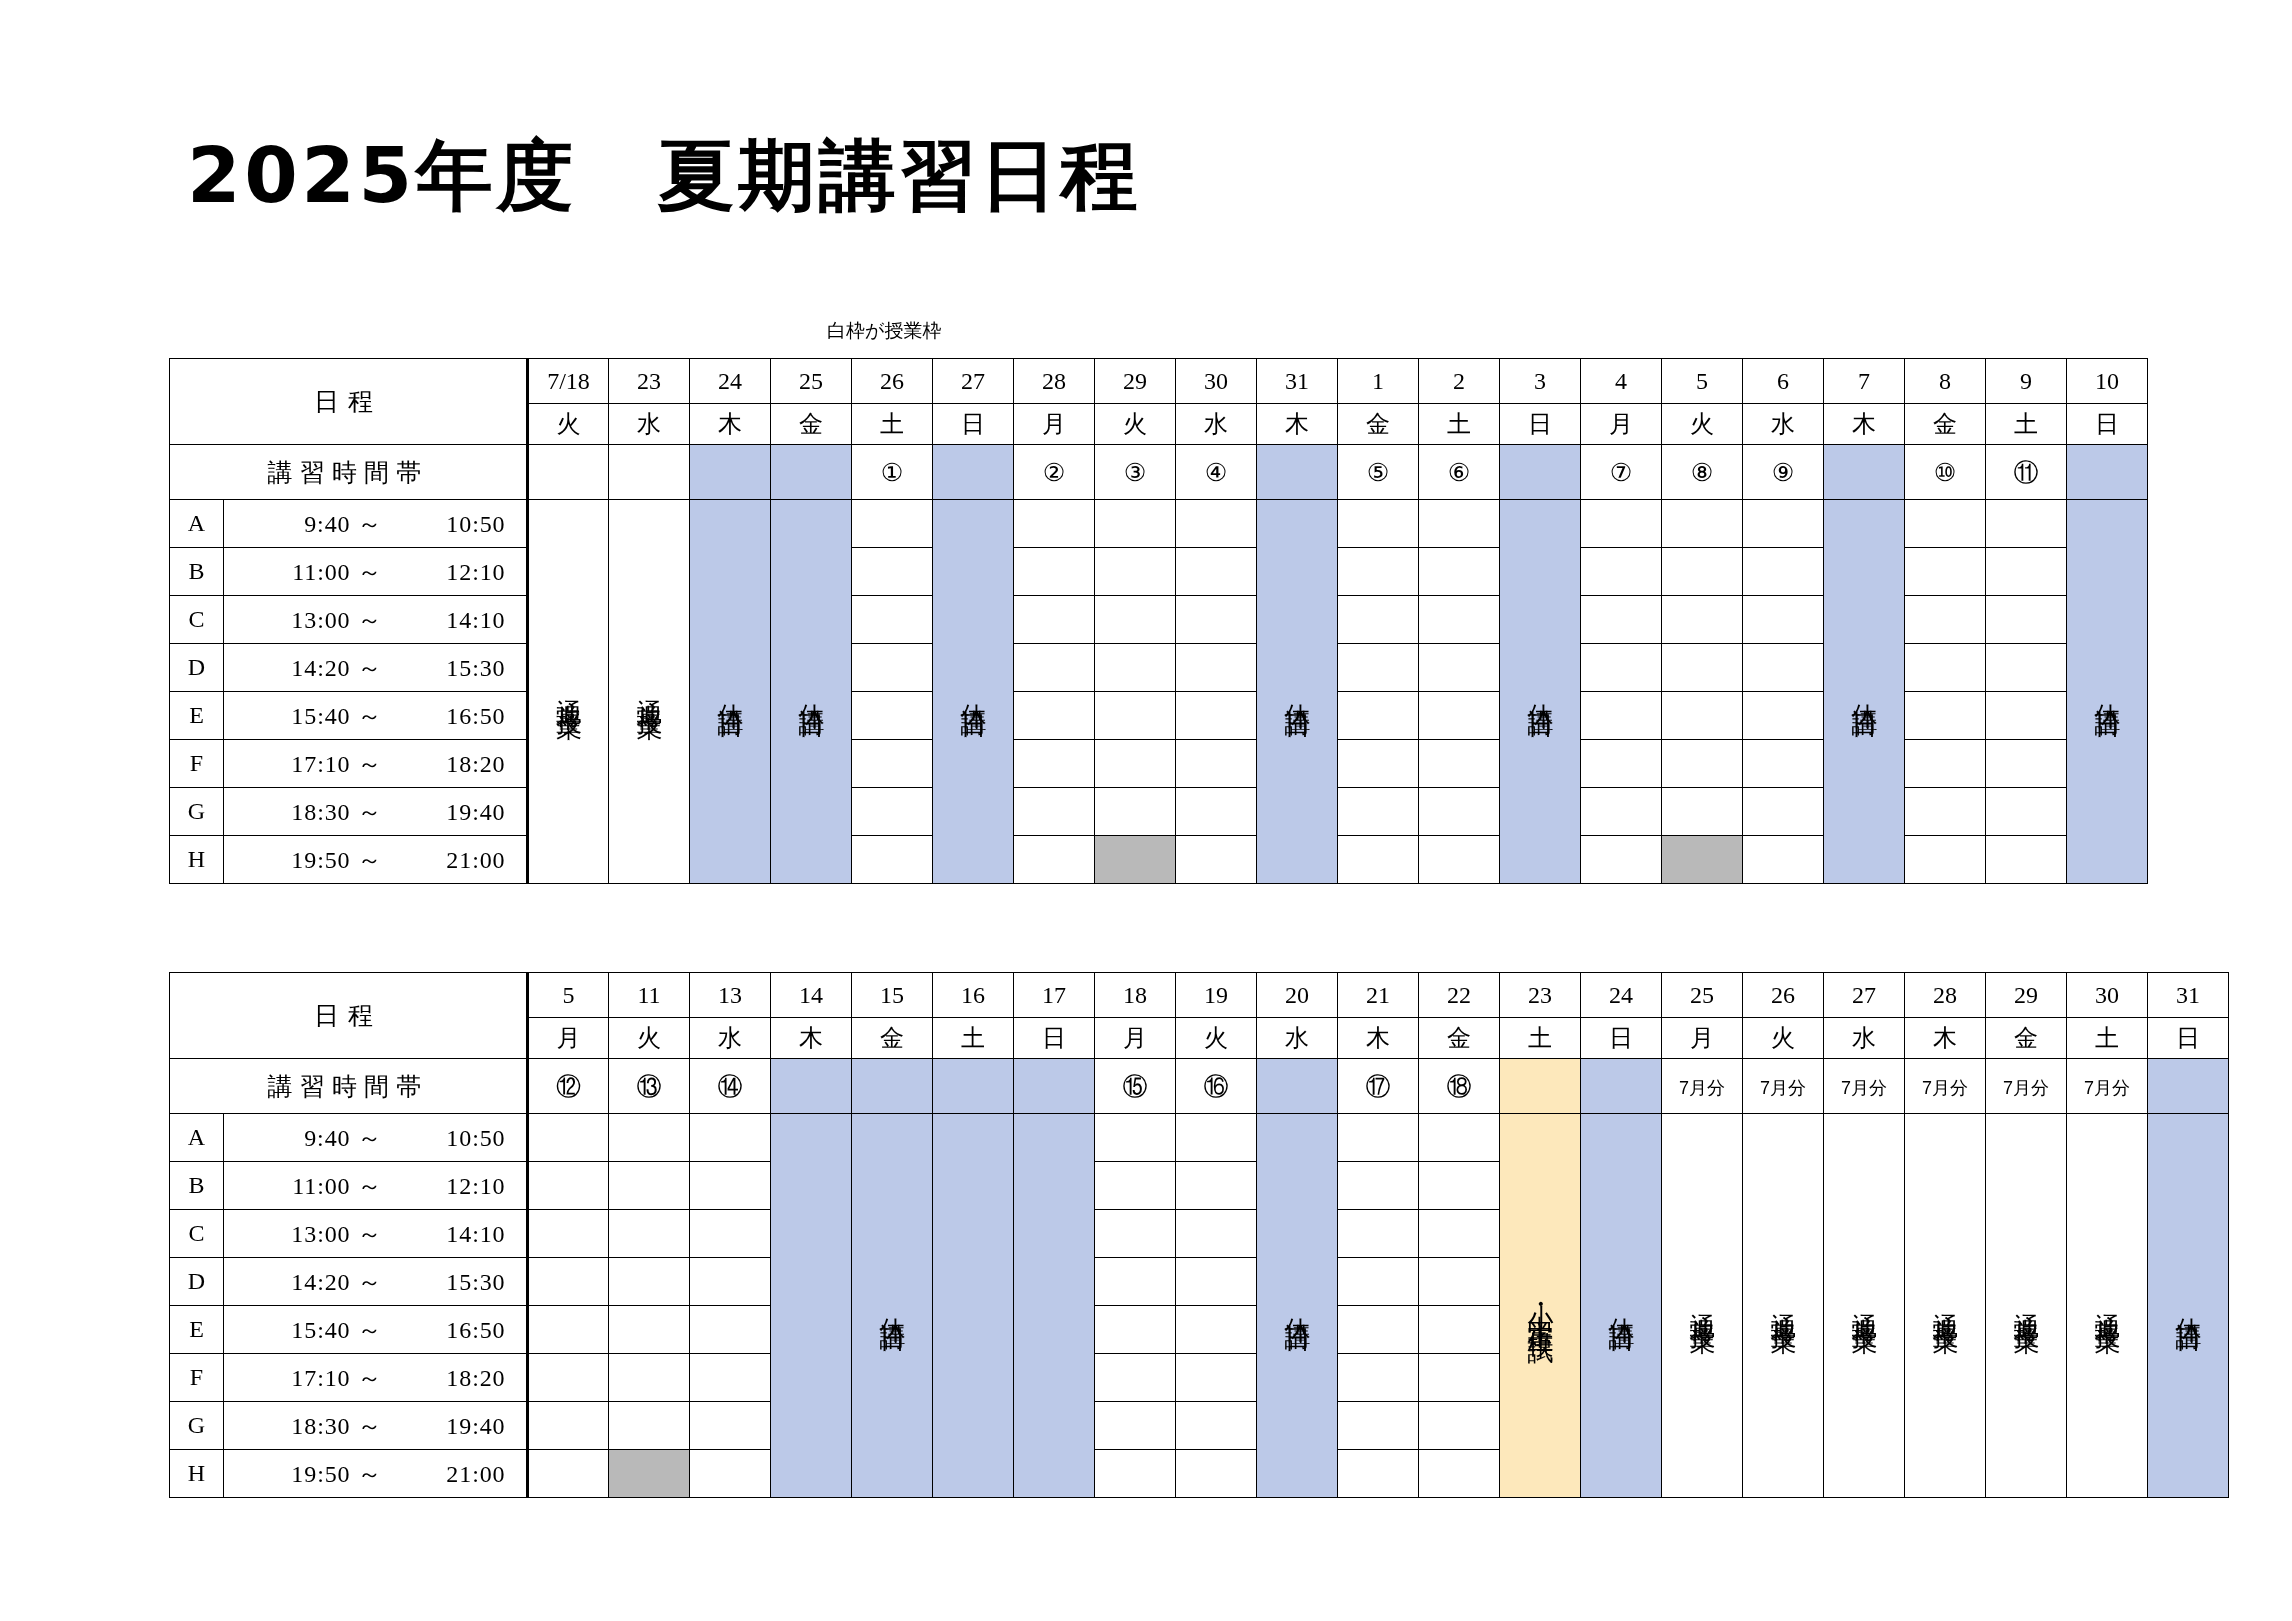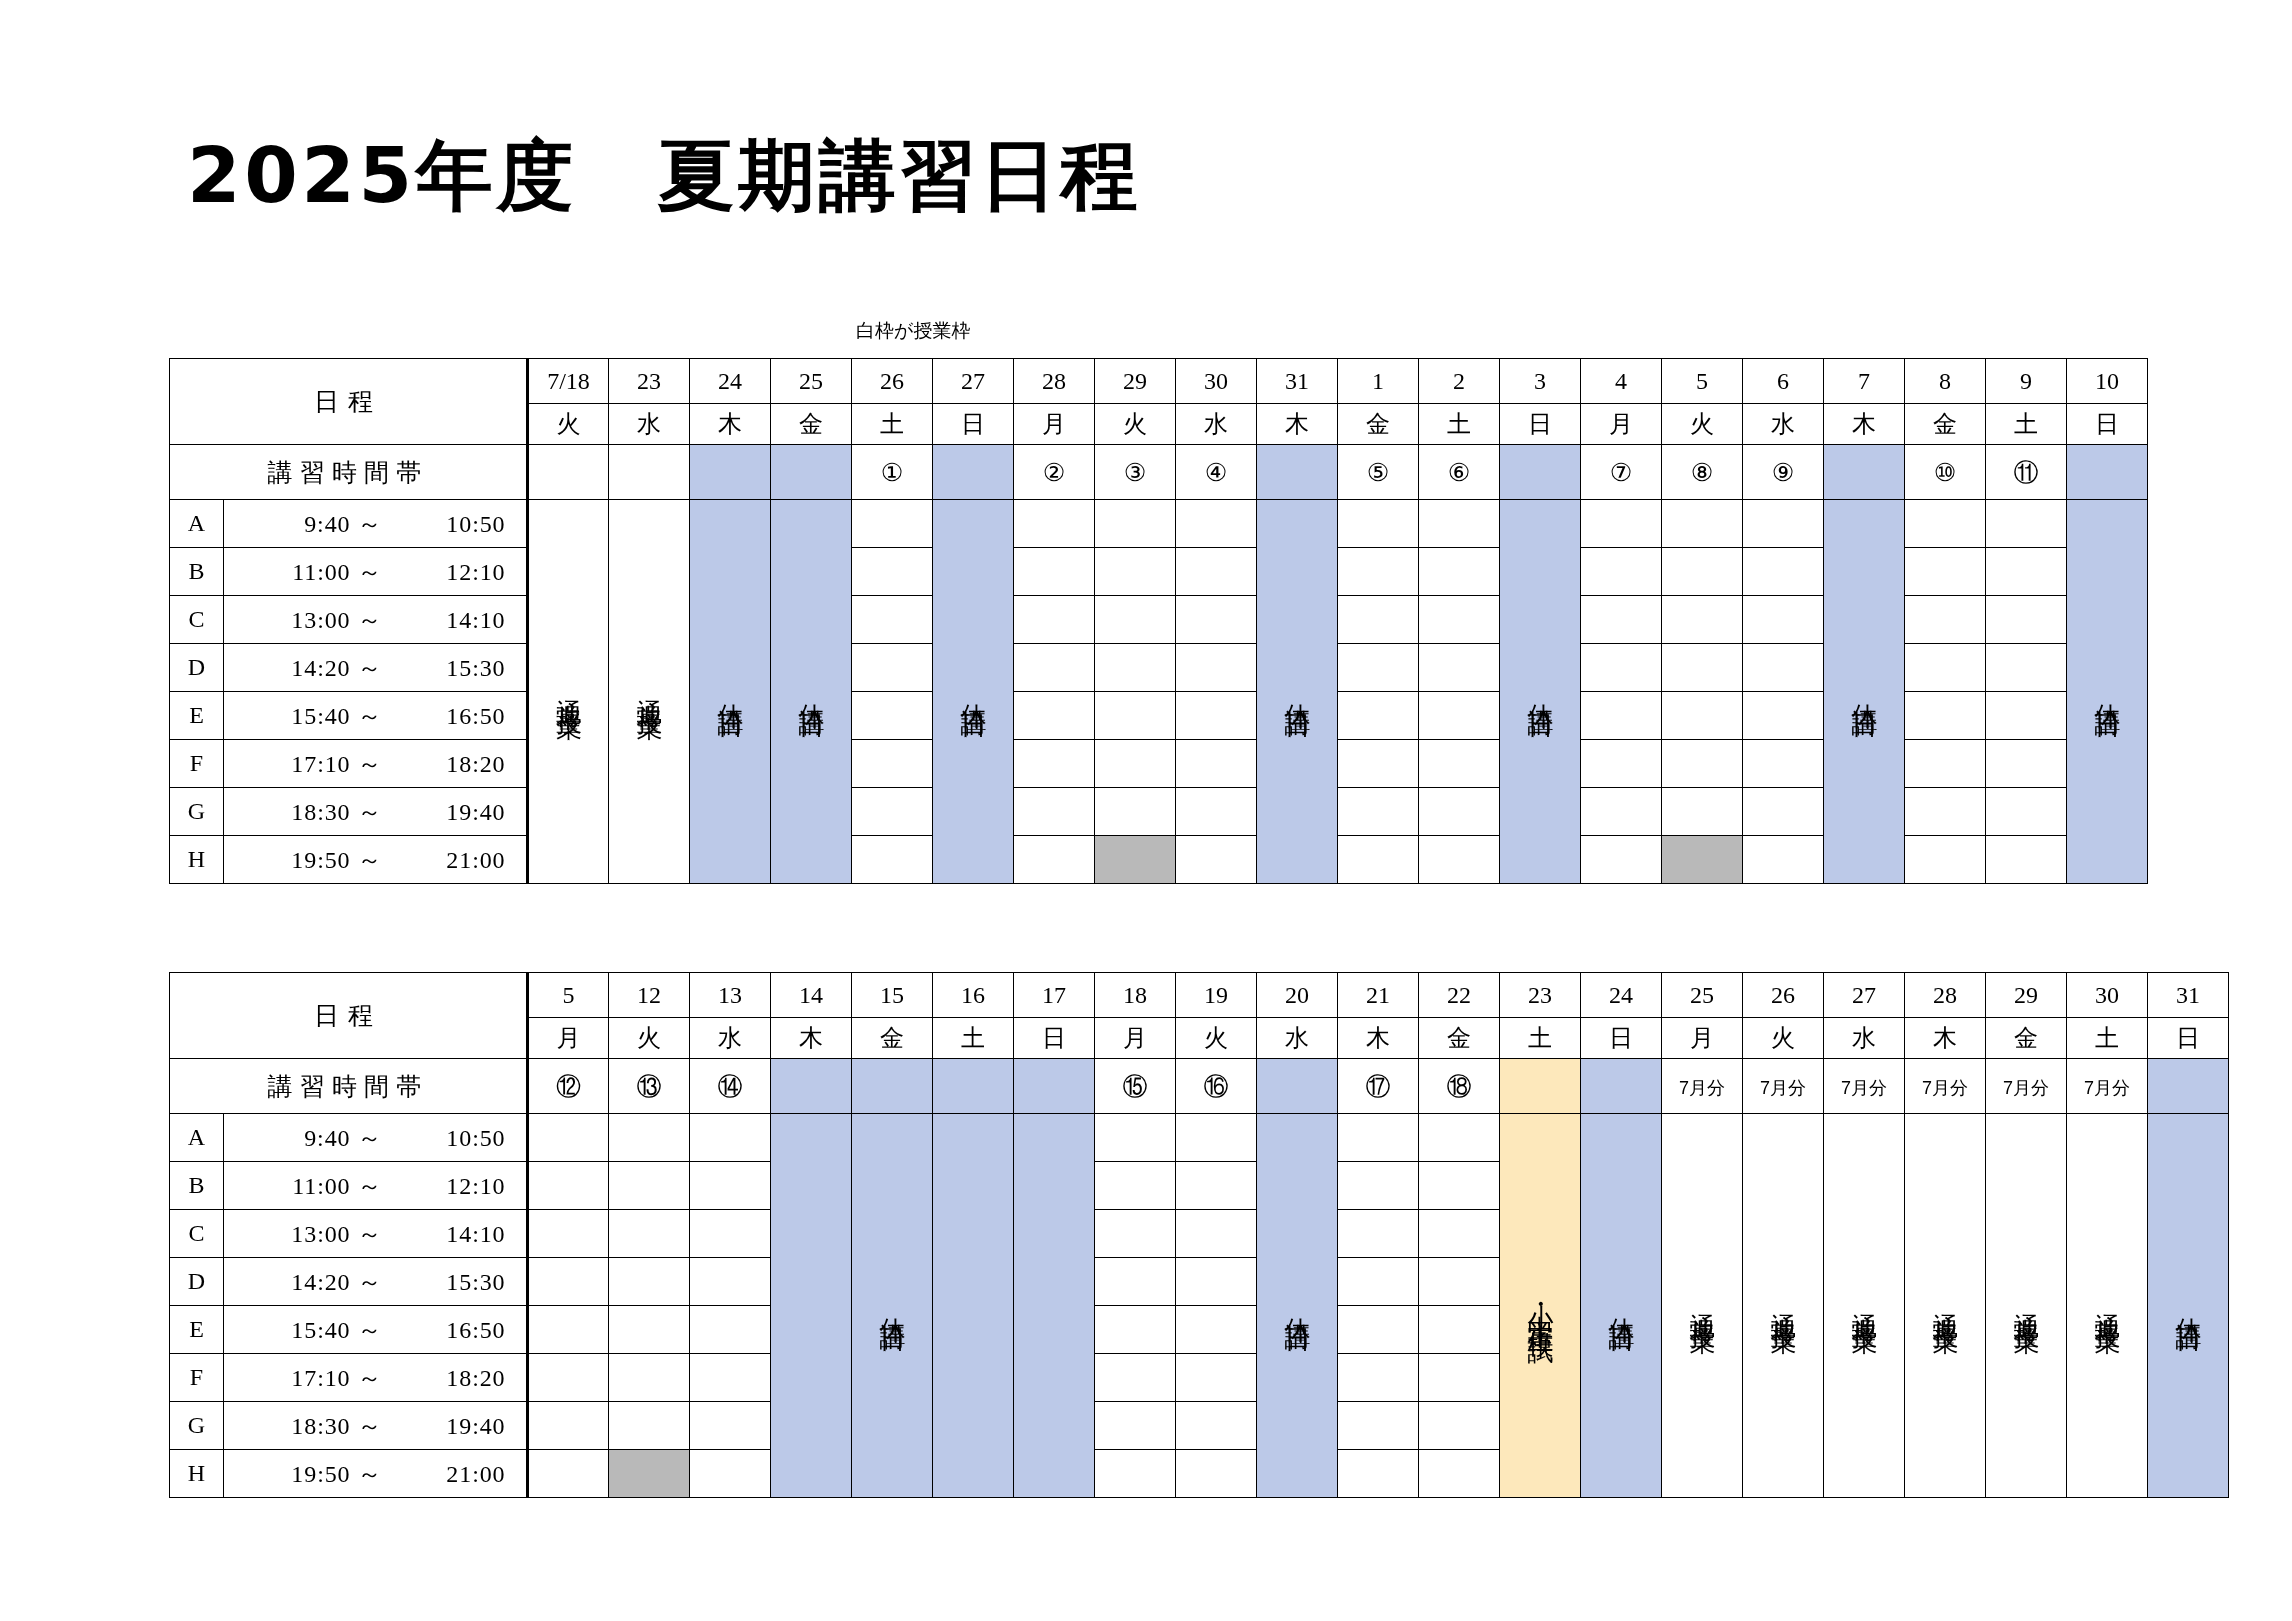--- a/index.html
+++ b/index.html
@@ -27,21 +27,21 @@
     left: 142px;
     top: 125px;
     font-size: 77px;
     font-weight: bold;
     letter-spacing: 3.6px;
     white-space: nowrap;
     font-family: "DejaVu Sans", sans-serif;
   }
   .note-white-frame {
     position: absolute;
-    left: 811px;
+    left: 782px;
     top: 318px;
     font-size: 19px;
     white-space: nowrap;
     font-family: Liberation Serif, serif;
   }
 
   table.sched {
     border-collapse: collapse;
     table-layout: fixed;
     position: absolute;
@@ -372,21 +372,21 @@
         <col class="c-day">
         <col class="c-day">
         <col class="c-day">
         <col class="c-day">
       <col class="c-day">
     </colgroup>
     <tbody id="t2-body">
         <tr class="r-date">
           <td colspan="2" rowspan="2"><span class="daterow-label">日程</span></td>
           <td class="daynum lsep">5</td>
-          <td class="daynum">12</td>
+          <td class="daynum">11</td>
           <td class="daynum">13</td>
           <td class="daynum">14</td>
           <td class="daynum">15</td>
           <td class="daynum">16</td>
           <td class="daynum">17</td>
           <td class="daynum">18</td>
           <td class="daynum">19</td>
           <td class="daynum">20</td>
           <td class="daynum">21</td>
           <td class="daynum">22</td>

